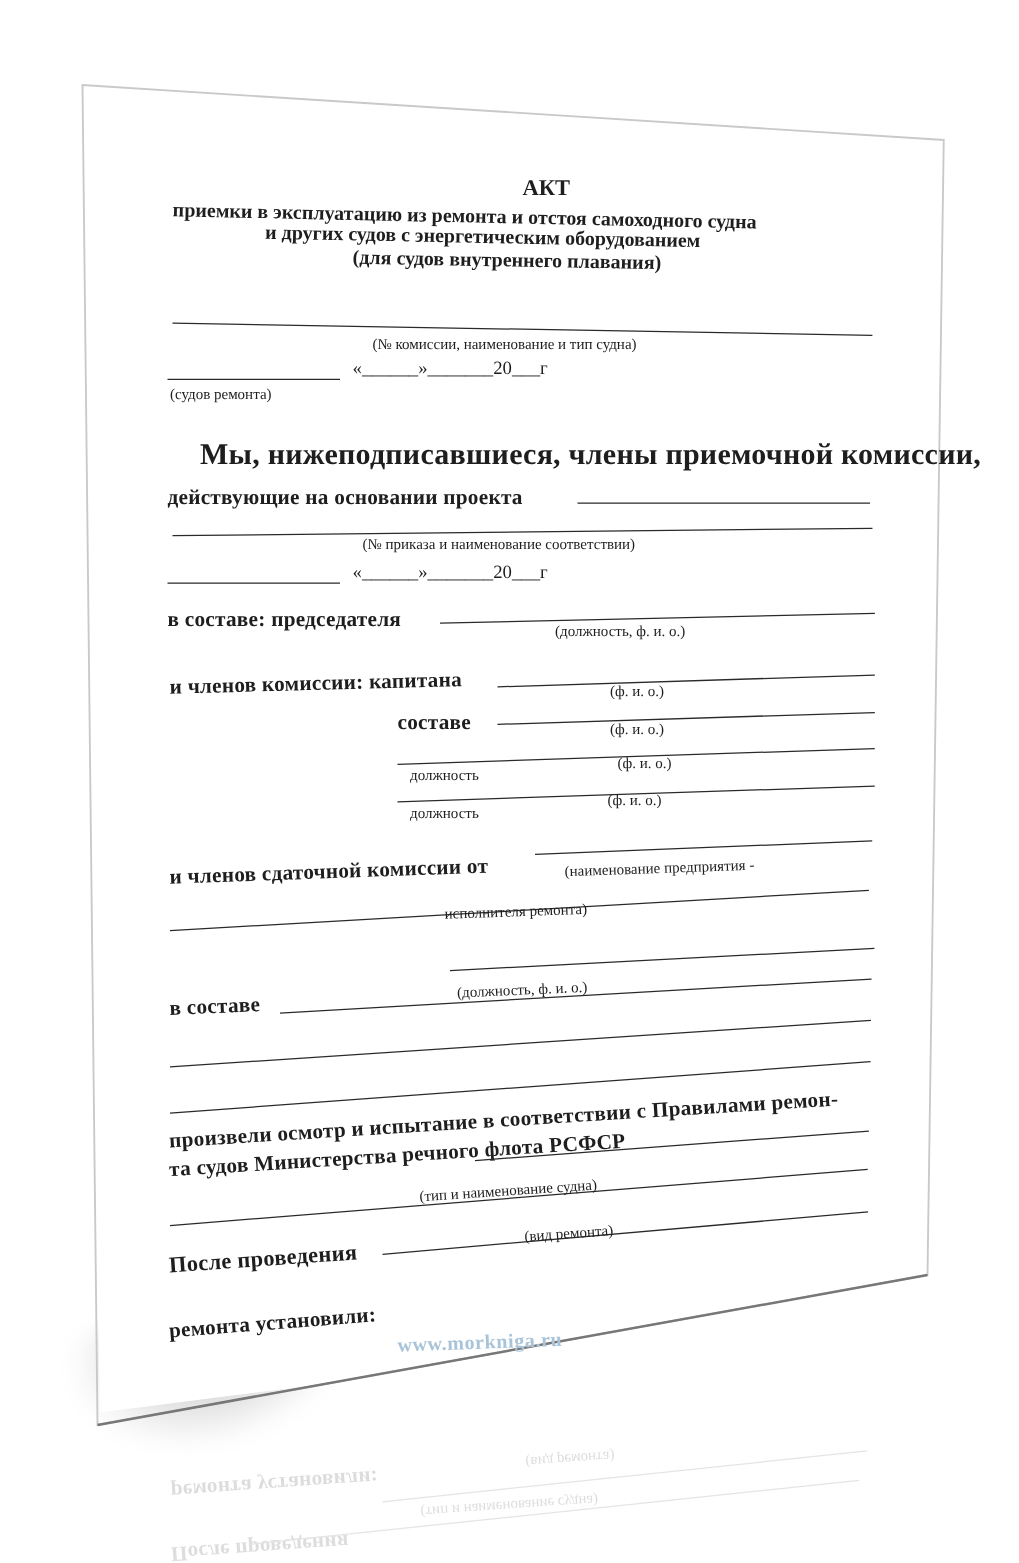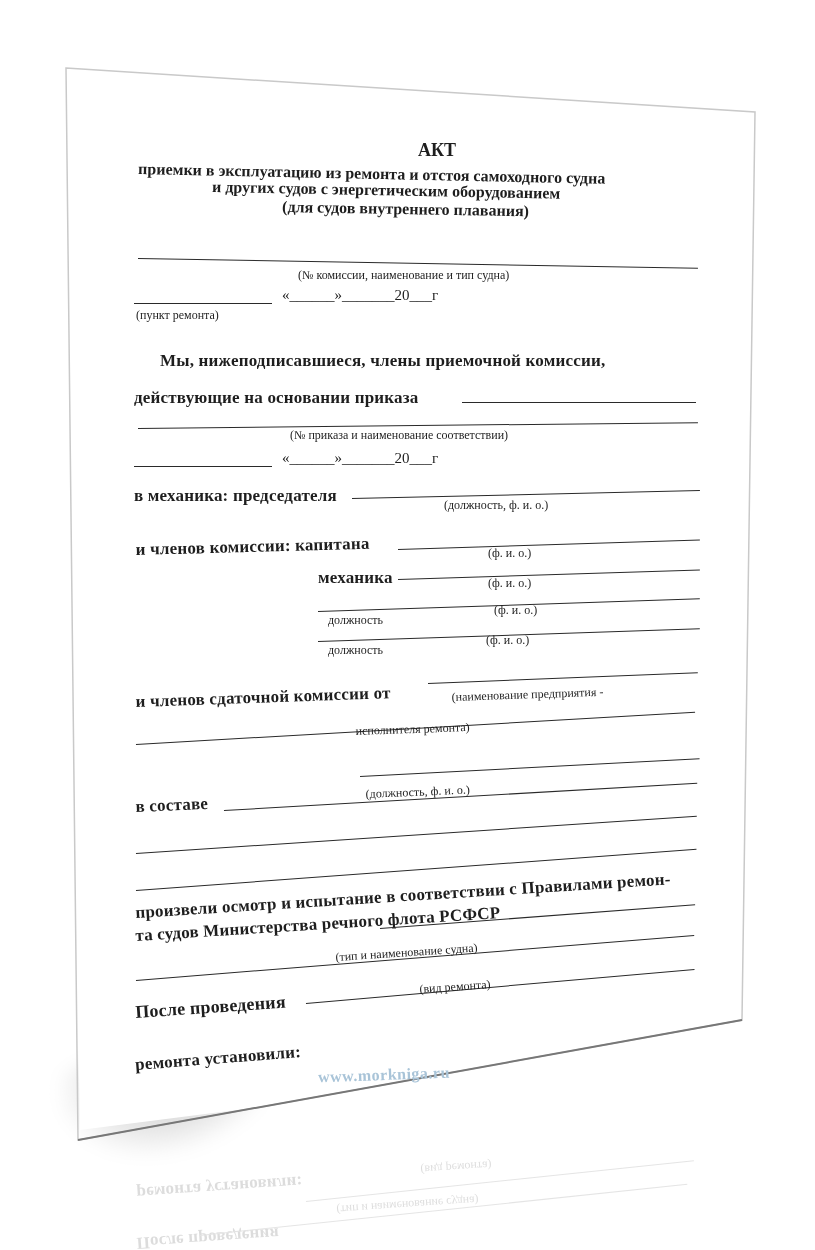--- a/index.html
+++ b/index.html
@@ -52,39 +52,39 @@
   <div class="t hdr" style="left:418px;top:142px;font-size:18px;">АКТ</div>
   <div class="t hdr" style="left:138px;top:160px;transform:rotate(1.2deg);">приемки в эксплуатацию из ремонта и отстоя самоходного судна</div>
   <div class="t hdr" style="left:212px;top:178px;transform:rotate(1.1deg);">и других судов с энергетическим оборудованием</div>
   <div class="t hdr" style="left:282px;top:198px;transform:rotate(1deg);">(для судов внутреннего плавания)</div>
 
   <div class="line" style="left:138px;top:258px;width:560px;transform:rotate(1deg);"></div>
   <div class="t small" style="left:298px;top:268px;">(№ комиссии, наименование и тип судна)</div>
 
   <div class="line" style="left:134px;top:303px;width:138px;"></div>
   <div class="t" style="left:282px;top:287px;font-size:15px;">«______»_______20___г</div>
-  <div class="t small" style="left:136px;top:308px;">(пункт ремонта)</div>
+  <div class="t small" style="left:136px;top:308px;">(судов ремонта)</div>
 
-  <div class="t body" style="left:160px;top:351px;font-size:17px;">Мы, нижеподписавшиеся, члены приемочной комиссии,</div>
-  <div class="t body" style="left:134px;top:388px;">действующие на основании приказа</div>
+  <div class="t body" style="left:160px;top:351px;font-size:24px;">Мы, нижеподписавшиеся, члены приемочной комиссии,</div>
+  <div class="t body" style="left:134px;top:388px;">действующие на основании проекта</div>
   <div class="line" style="left:462px;top:402px;width:234px;"></div>
   <div class="line" style="left:138px;top:428px;width:560px;transform:rotate(-0.6deg);"></div>
   <div class="t small" style="left:290px;top:428px;">(№ приказа и наименование соответствии)</div>
   <div class="line" style="left:134px;top:466px;width:138px;"></div>
   <div class="t" style="left:282px;top:450px;font-size:15px;">«______»_______20___г</div>
 
-  <div class="t body" style="left:134px;top:486px;">в механика: председателя</div>
+  <div class="t body" style="left:134px;top:486px;">в составе: председателя</div>
   <div class="line" style="left:352px;top:498px;width:348px;transform:rotate(-1.3deg);"></div>
   <div class="t small" style="left:444px;top:498px;">(должность, ф. и. о.)</div>
 
   <div class="t body" style="left:136px;top:540px;transform:rotate(-1.5deg);">и членов комиссии: капитана</div>
   <div class="line" style="left:398px;top:549px;width:302px;transform:rotate(-1.8deg);"></div>
   <div class="t small" style="left:488px;top:546px;">(ф. и. о.)</div>
 
-  <div class="t body" style="left:318px;top:568px;">механика</div>
+  <div class="t body" style="left:318px;top:568px;">составе</div>
   <div class="line" style="left:398px;top:579px;width:302px;transform:rotate(-1.8deg);"></div>
   <div class="t small" style="left:488px;top:576px;">(ф. и. о.)</div>
 
   <div class="line" style="left:318px;top:611px;width:382px;transform:rotate(-1.9deg);"></div>
   <div class="t small" style="left:328px;top:613px;">должность</div>
   <div class="t small" style="left:494px;top:603px;">(ф. и. о.)</div>
   <div class="line" style="left:318px;top:641px;width:382px;transform:rotate(-1.9deg);"></div>
   <div class="t small" style="left:328px;top:643px;">должность</div>
   <div class="t small" style="left:486px;top:633px;">(ф. и. о.)</div>
 

